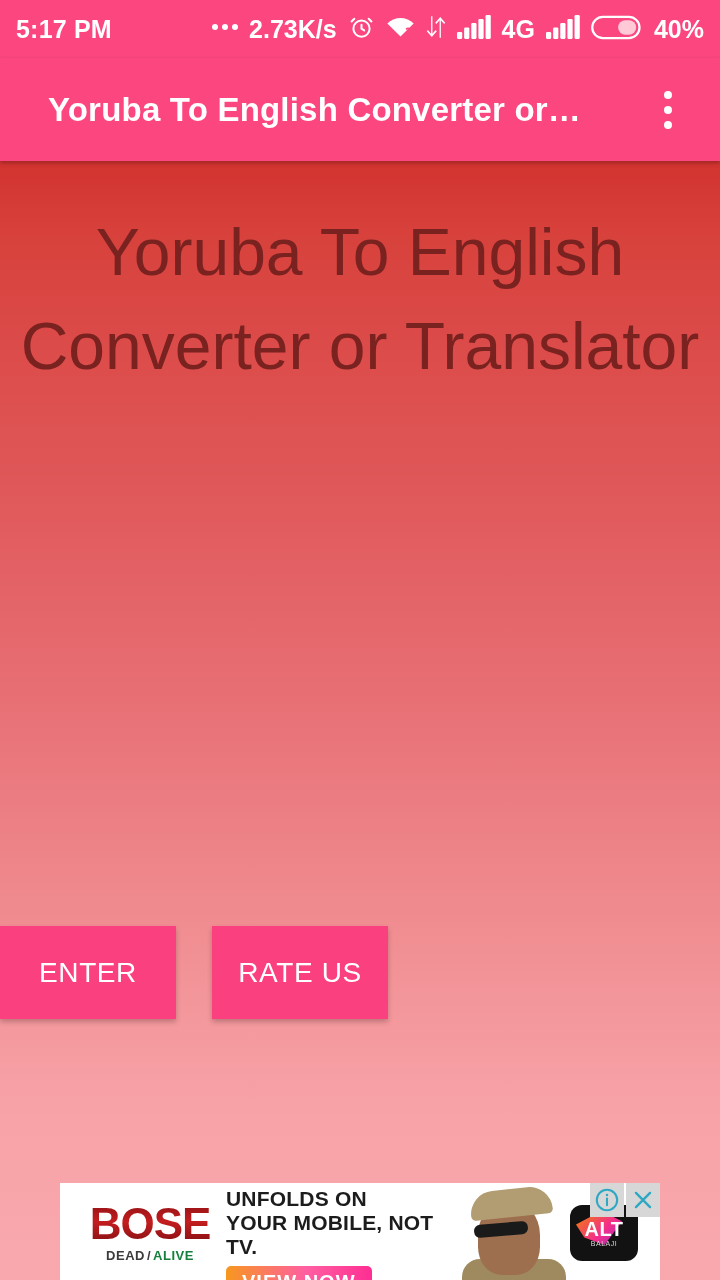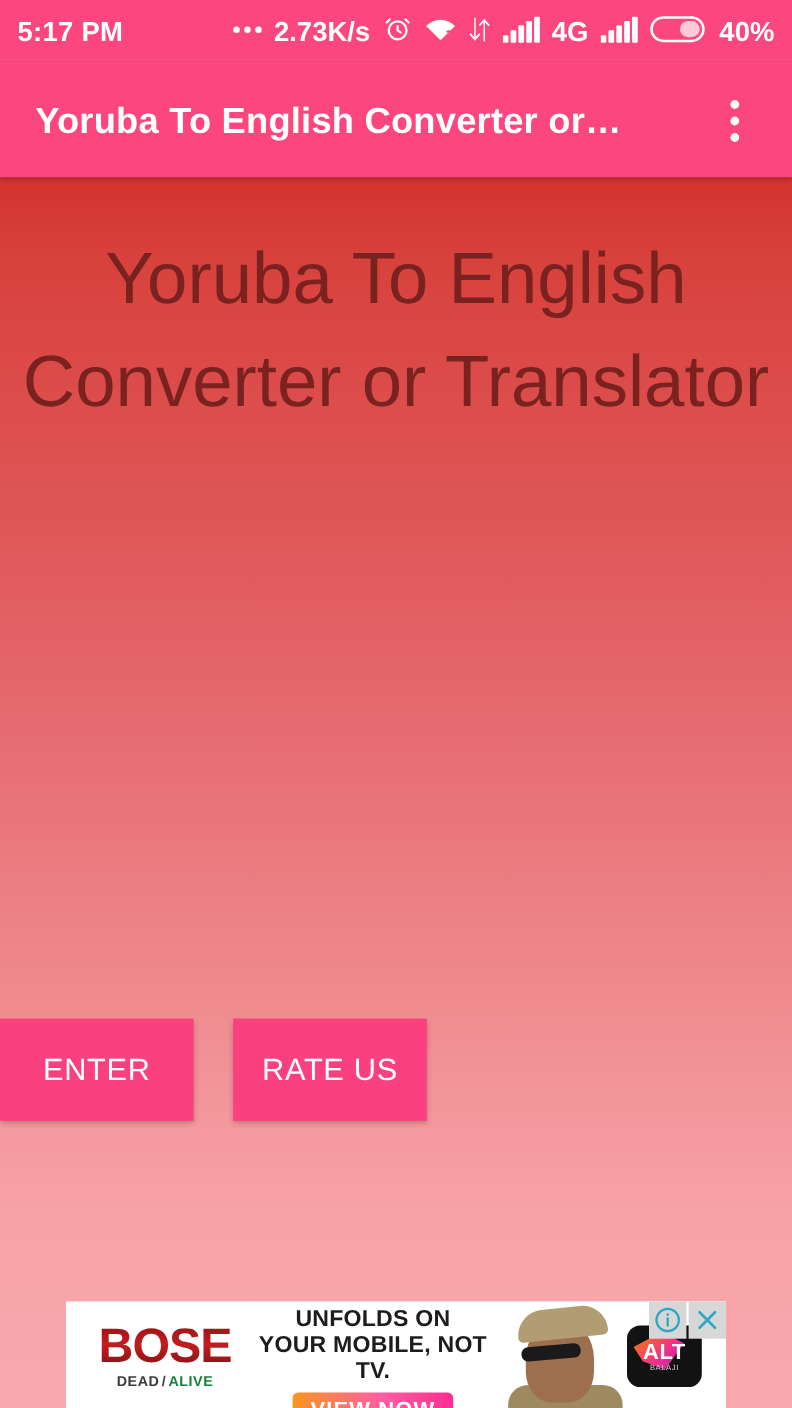--- a/index.html
+++ b/index.html
@@ -39,21 +39,21 @@
   #status-speed { font-size:25px; font-weight:bold; }
   .sb-icon { display:block; }
   #status-battery-pct { font-size:25px; font-weight:bold; }
 
   
   #app-bar {
     position:absolute; top:58px; left:0;
     width:720px; height:103px;
     background:#fb4680;
     display:flex; align-items:center;
-    padding:0 26px 0 32px;
+    padding:0 26px 0 48px;
     box-shadow:0 2px 4px rgba(0,0,0,.25);
     z-index:5;
   }
   #app-bar-title {
     color:#ffffff;
     font-size:33px;
     font-weight:bold;
     white-space:nowrap;
     overflow:hidden;
     letter-spacing:.2px;
@@ -113,21 +113,20 @@
     font-family:"Liberation Sans", sans-serif;
   }
 
   
   #ad-banner {
     position:absolute;
     left:60px; top:1183px;
     width:600px; height:97px;
     background:#ffffff;
     overflow:hidden;
-    text-align:center;
   }
   #ad-content {
     position:relative;
     width:600px; height:97px;
     display:flex; align-items:center;
   }
   
   #ad-logo {
     width:160px;
     padding-left:20px;

